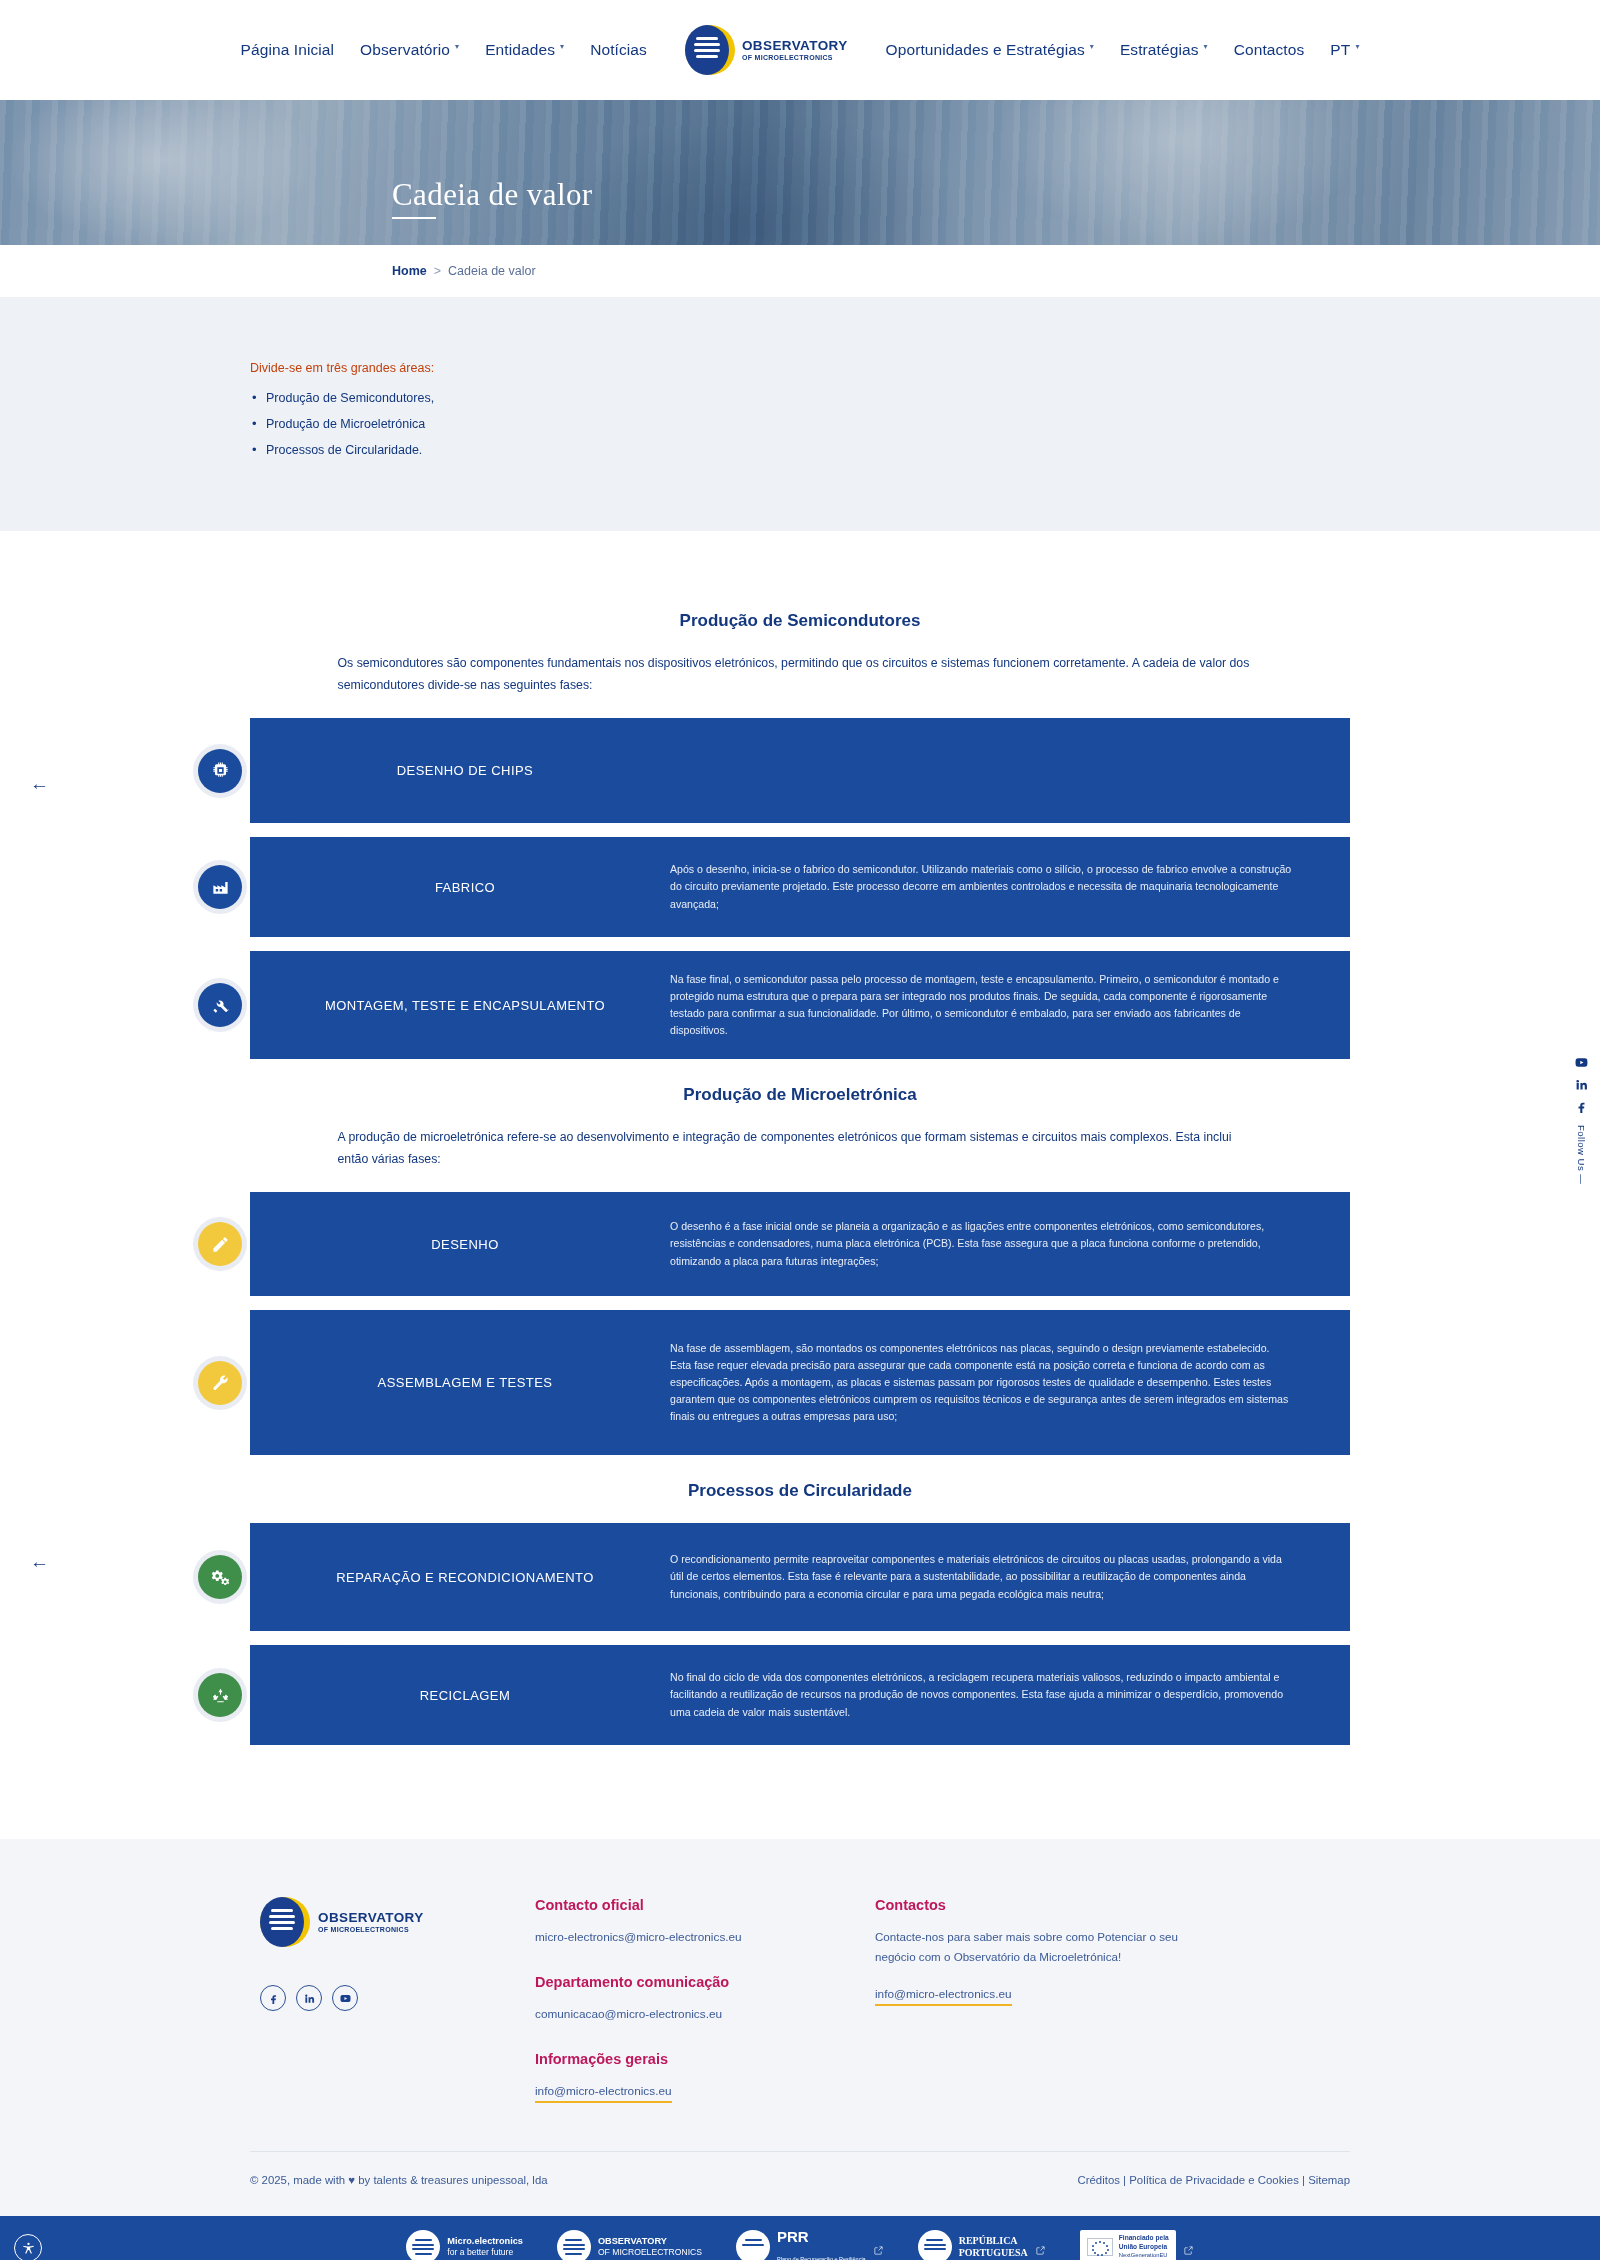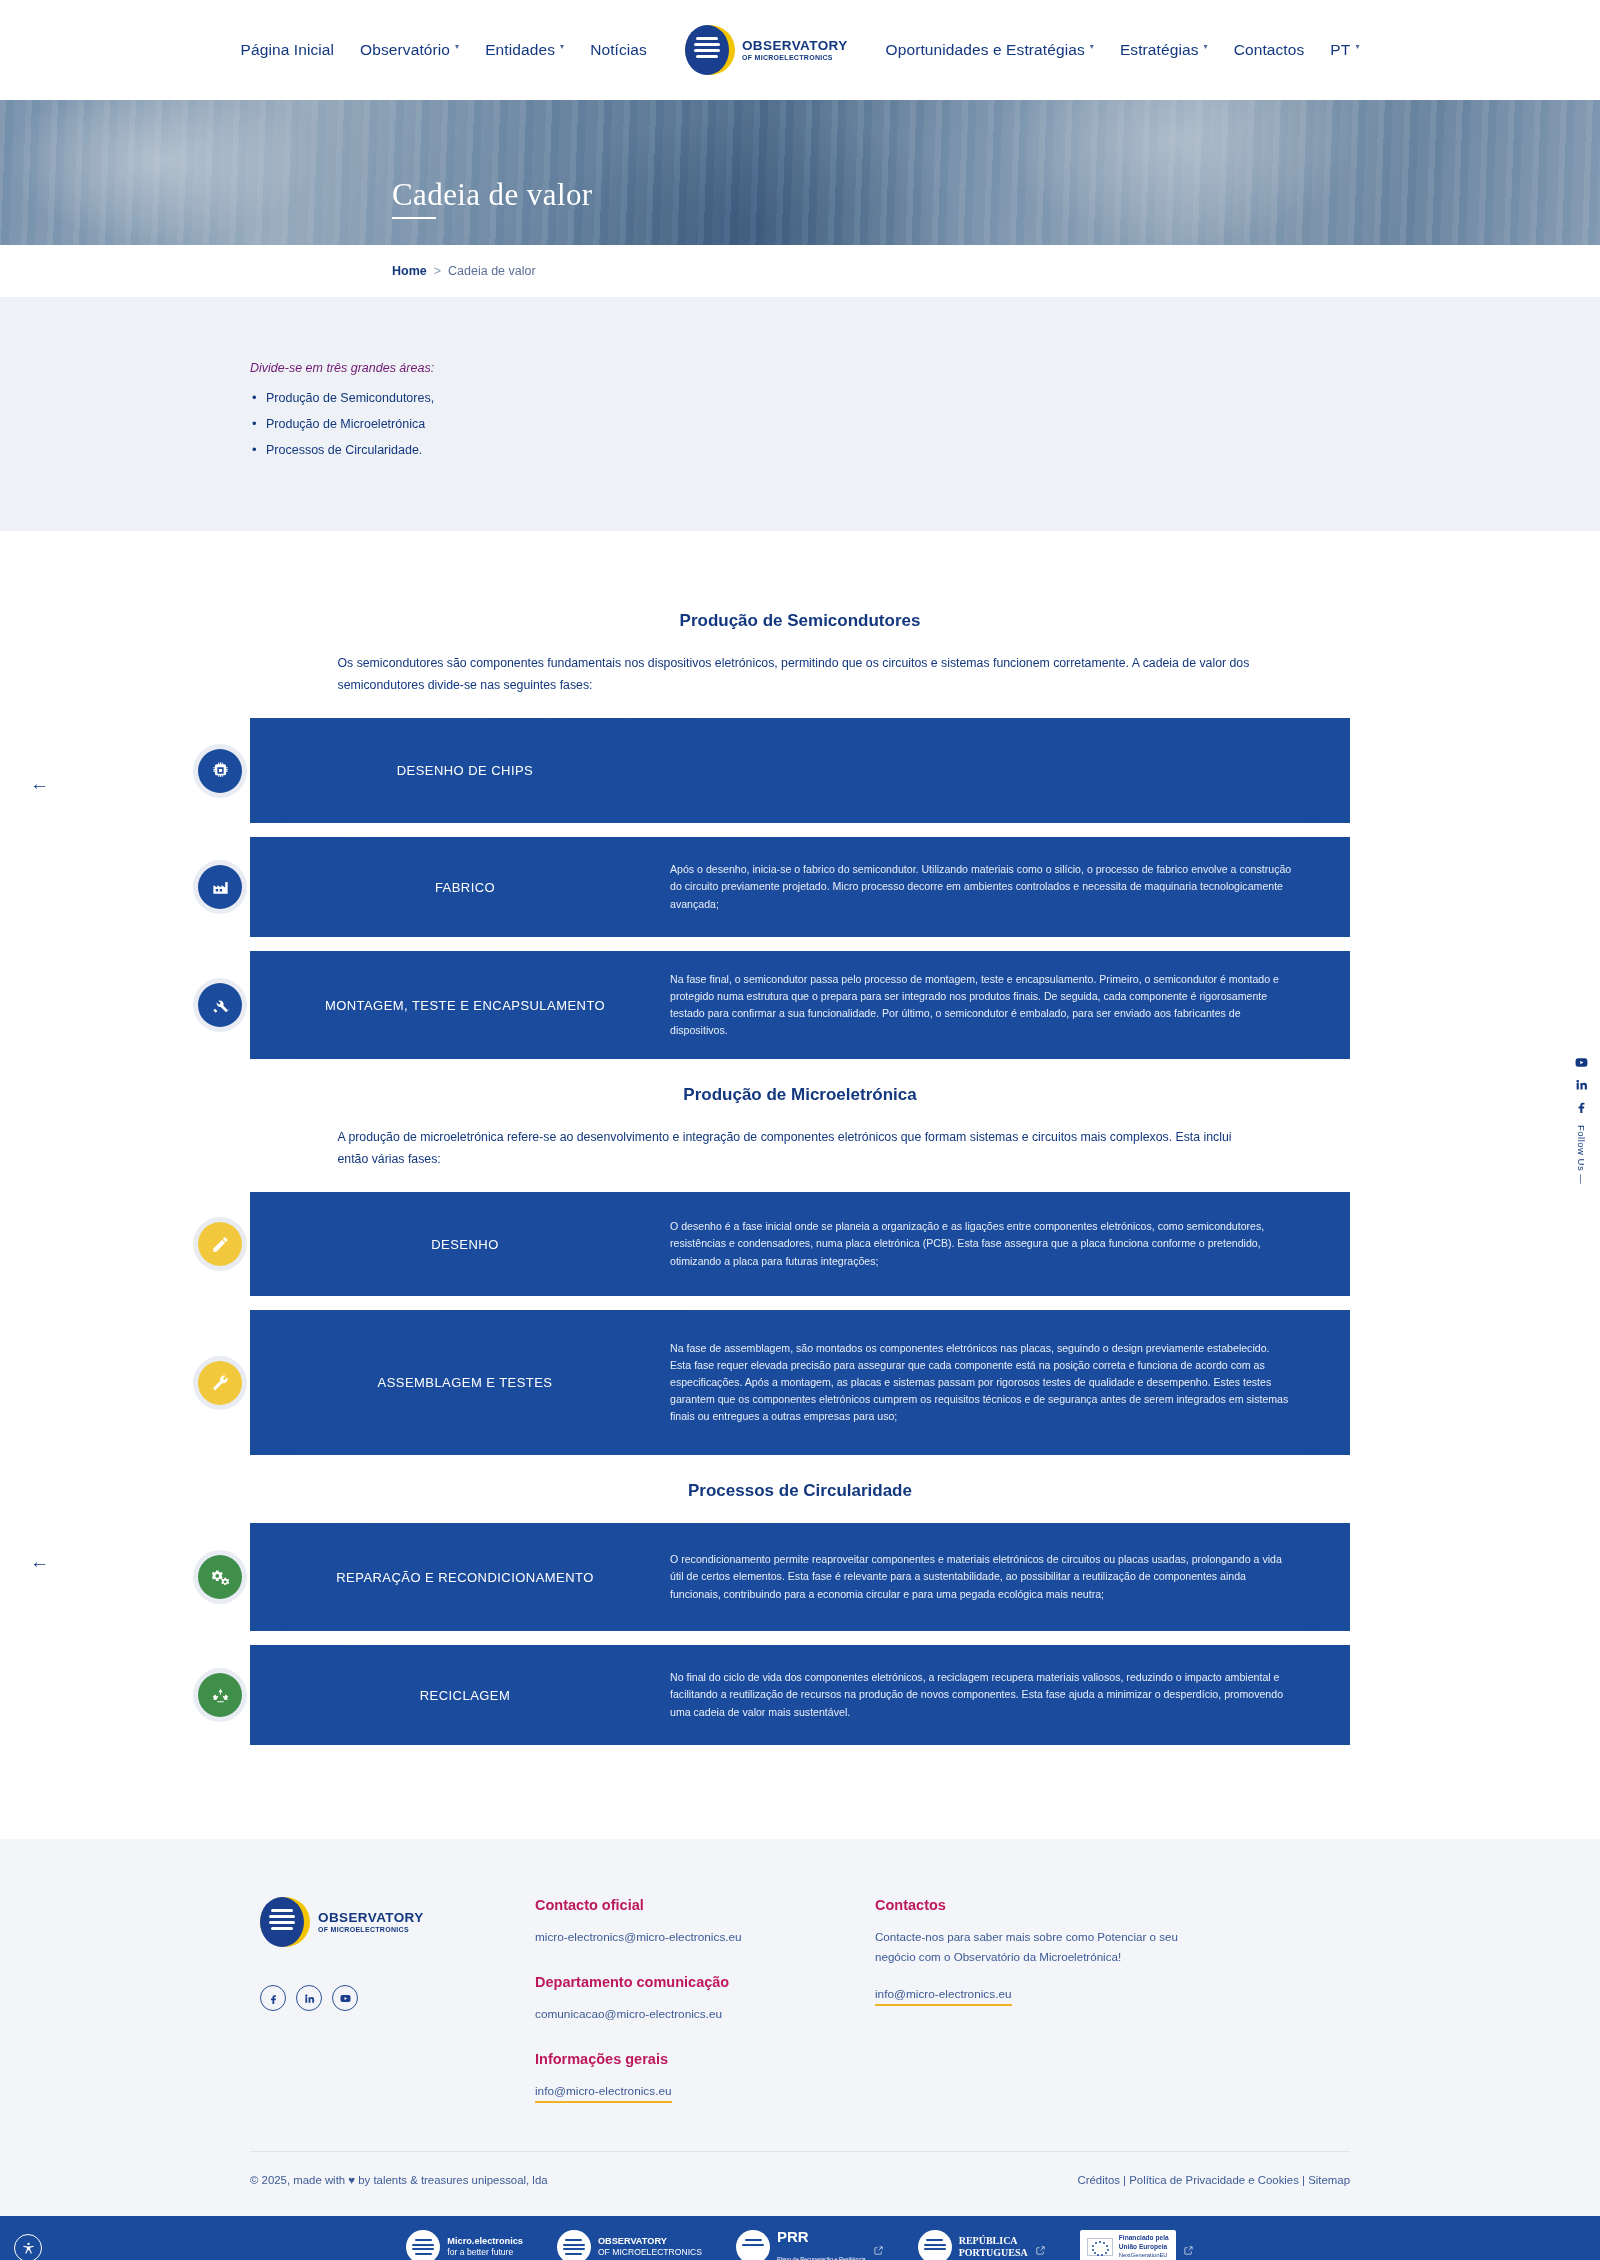--- a/index.html
+++ b/index.html
@@ -97,21 +97,21 @@
   .intro-inner { width: 1100px; margin: 0 auto; display: flex; gap: 60px; }
   .intro-left { width: 520px; }
   .intro-heading {
     font-family: "Liberation Serif", serif;
     font-size: 24px;
     line-height: 1.38;
     color: #13387f;
     font-weight: 700;
   }
   .intro-right { padding-top: 8px; }
-  .intro-lead { font-size: 12.5px; color: #701a75; margin-bottom: 16px; font-style: italic; }
+  .intro-lead { font-size: 12.5px; color: #c2410c; margin-bottom: 16px; }
   .intro-list { list-style: none; }
   .intro-list li {
     font-size: 12.5px; color: #13387f; margin-bottom: 12px;
     padding-left: 16px; position: relative;
   }
   .intro-list li:before {
     content: "•"; position: absolute; left: 2px; top: -1px; font-size: 13px;
   }
 
   
@@ -426,21 +426,21 @@
             </svg>
         </div>
         <div class="card" style="height:100px;">
           <div class="shape">
             <svg viewBox="0 0 1100 100" preserveAspectRatio="none">
               <path d="M22 6 Q 300 -8 560 4 Q 820 16 1078 0 L1078 82 Q 1078 98 1056 98 L44 98 Q 22 98 22 82 Z" fill="#1b4b9c"></path>
             </svg>
           </div>
           <div class="card-body">
             <div class="card-label">FABRICO</div>
-            <div class="card-text">Após o desenho, inicia-se o fabrico do semicondutor. Utilizando materiais como o silício, o processo de fabrico envolve a construção do circuito previamente projetado. Micro processo decorre em ambientes controlados e necessita de maquinaria tecnologicamente avançada;</div>
+            <div class="card-text">Após o desenho, inicia-se o fabrico do semicondutor. Utilizando materiais como o silício, o processo de fabrico envolve a construção do circuito previamente projetado. Este processo decorre em ambientes controlados e necessita de maquinaria tecnologicamente avançada;</div>
           </div>
         </div>
       </div>
 
       <div class="card-row" style="height:108px;">
         <div class="card-icon ic-blue">
           <svg viewBox="0 0 24 24">
               <path d="M21.7 18.3l-6-6a5 5 0 0 0-6.4-6.4l3 3-2.1 2.1-3-3A5 5 0 0 0 12.3 14l6 6a1 1 0 0 0 1.4 0l2-2a1 1 0 0 0 0-1.7zM5 16l-2 2 3 3 2-2-3-3z"></path>
             </svg>
         </div>

